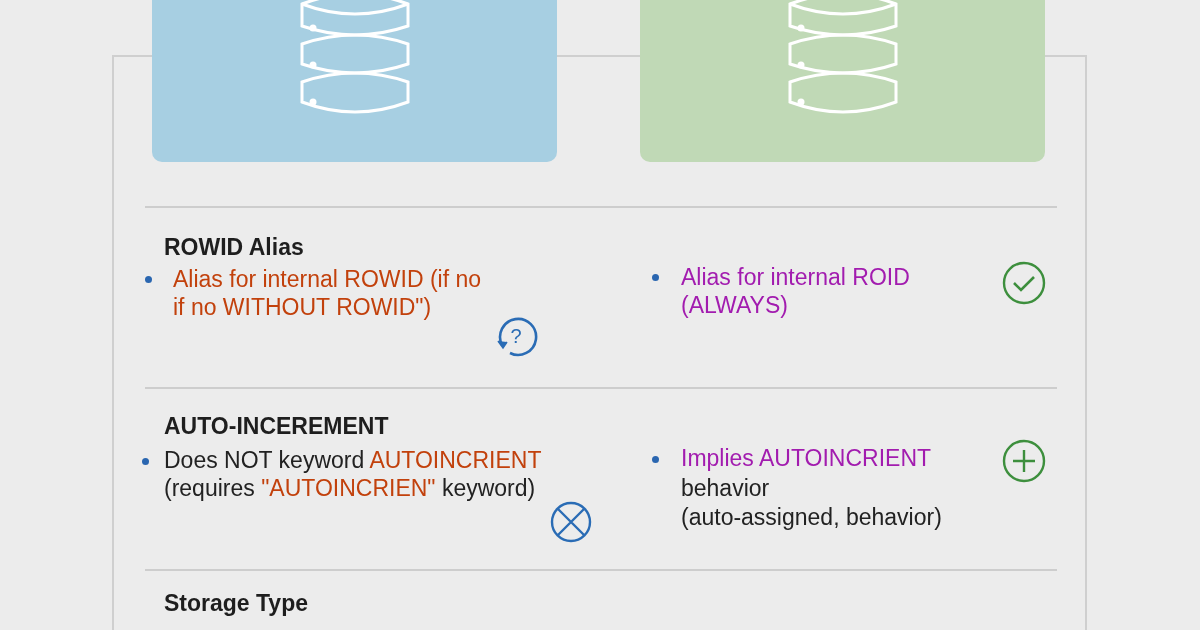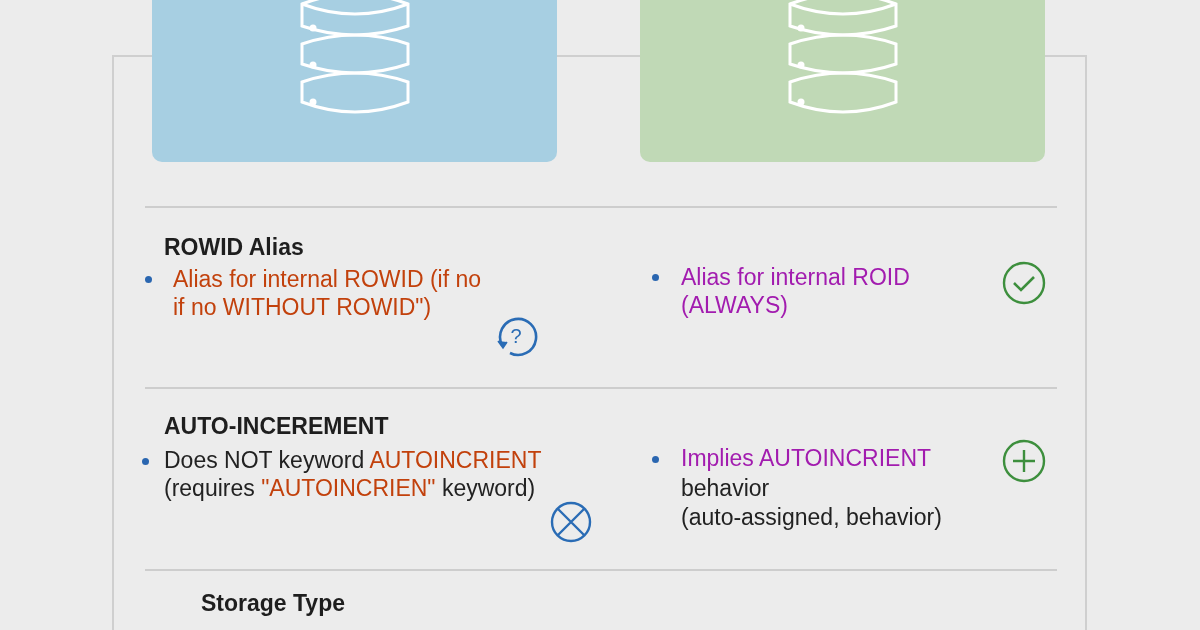--- a/index.html
+++ b/index.html
@@ -107,13 +107,13 @@
 <div class="bullet" style="left:652px; top:456px;"></div>
 <div class="text green" style="left:681px; top:444px;">Implies AUTOINCRIENT</div>
 <div class="text" style="left:681px; top:474px;text-align:center;">behavior</div>
 <div class="text" style="left:681px; top:503px;">(auto-assigned, behavior)</div>
 <svg class="icon" style="left:1001px; top:438px;" width="46" height="46" viewBox="0 0 46 46">
   <circle cx="23" cy="23" r="20" fill="none" stroke="#3d8f3d" stroke-width="2.4"></circle>
   <path d="M23 12 L23 34 M12 23 L34 23" stroke="#3d8f3d" stroke-width="2.4"></path>
 </svg>
 
 <div class="divider" style="top:569px;"></div>
-<div class="section-title" style="top:590px;margin-left:37px;">Storage Type</div>
+<div class="section-title" style="top:590px;">Storage Type</div>
 
 </body></html>

